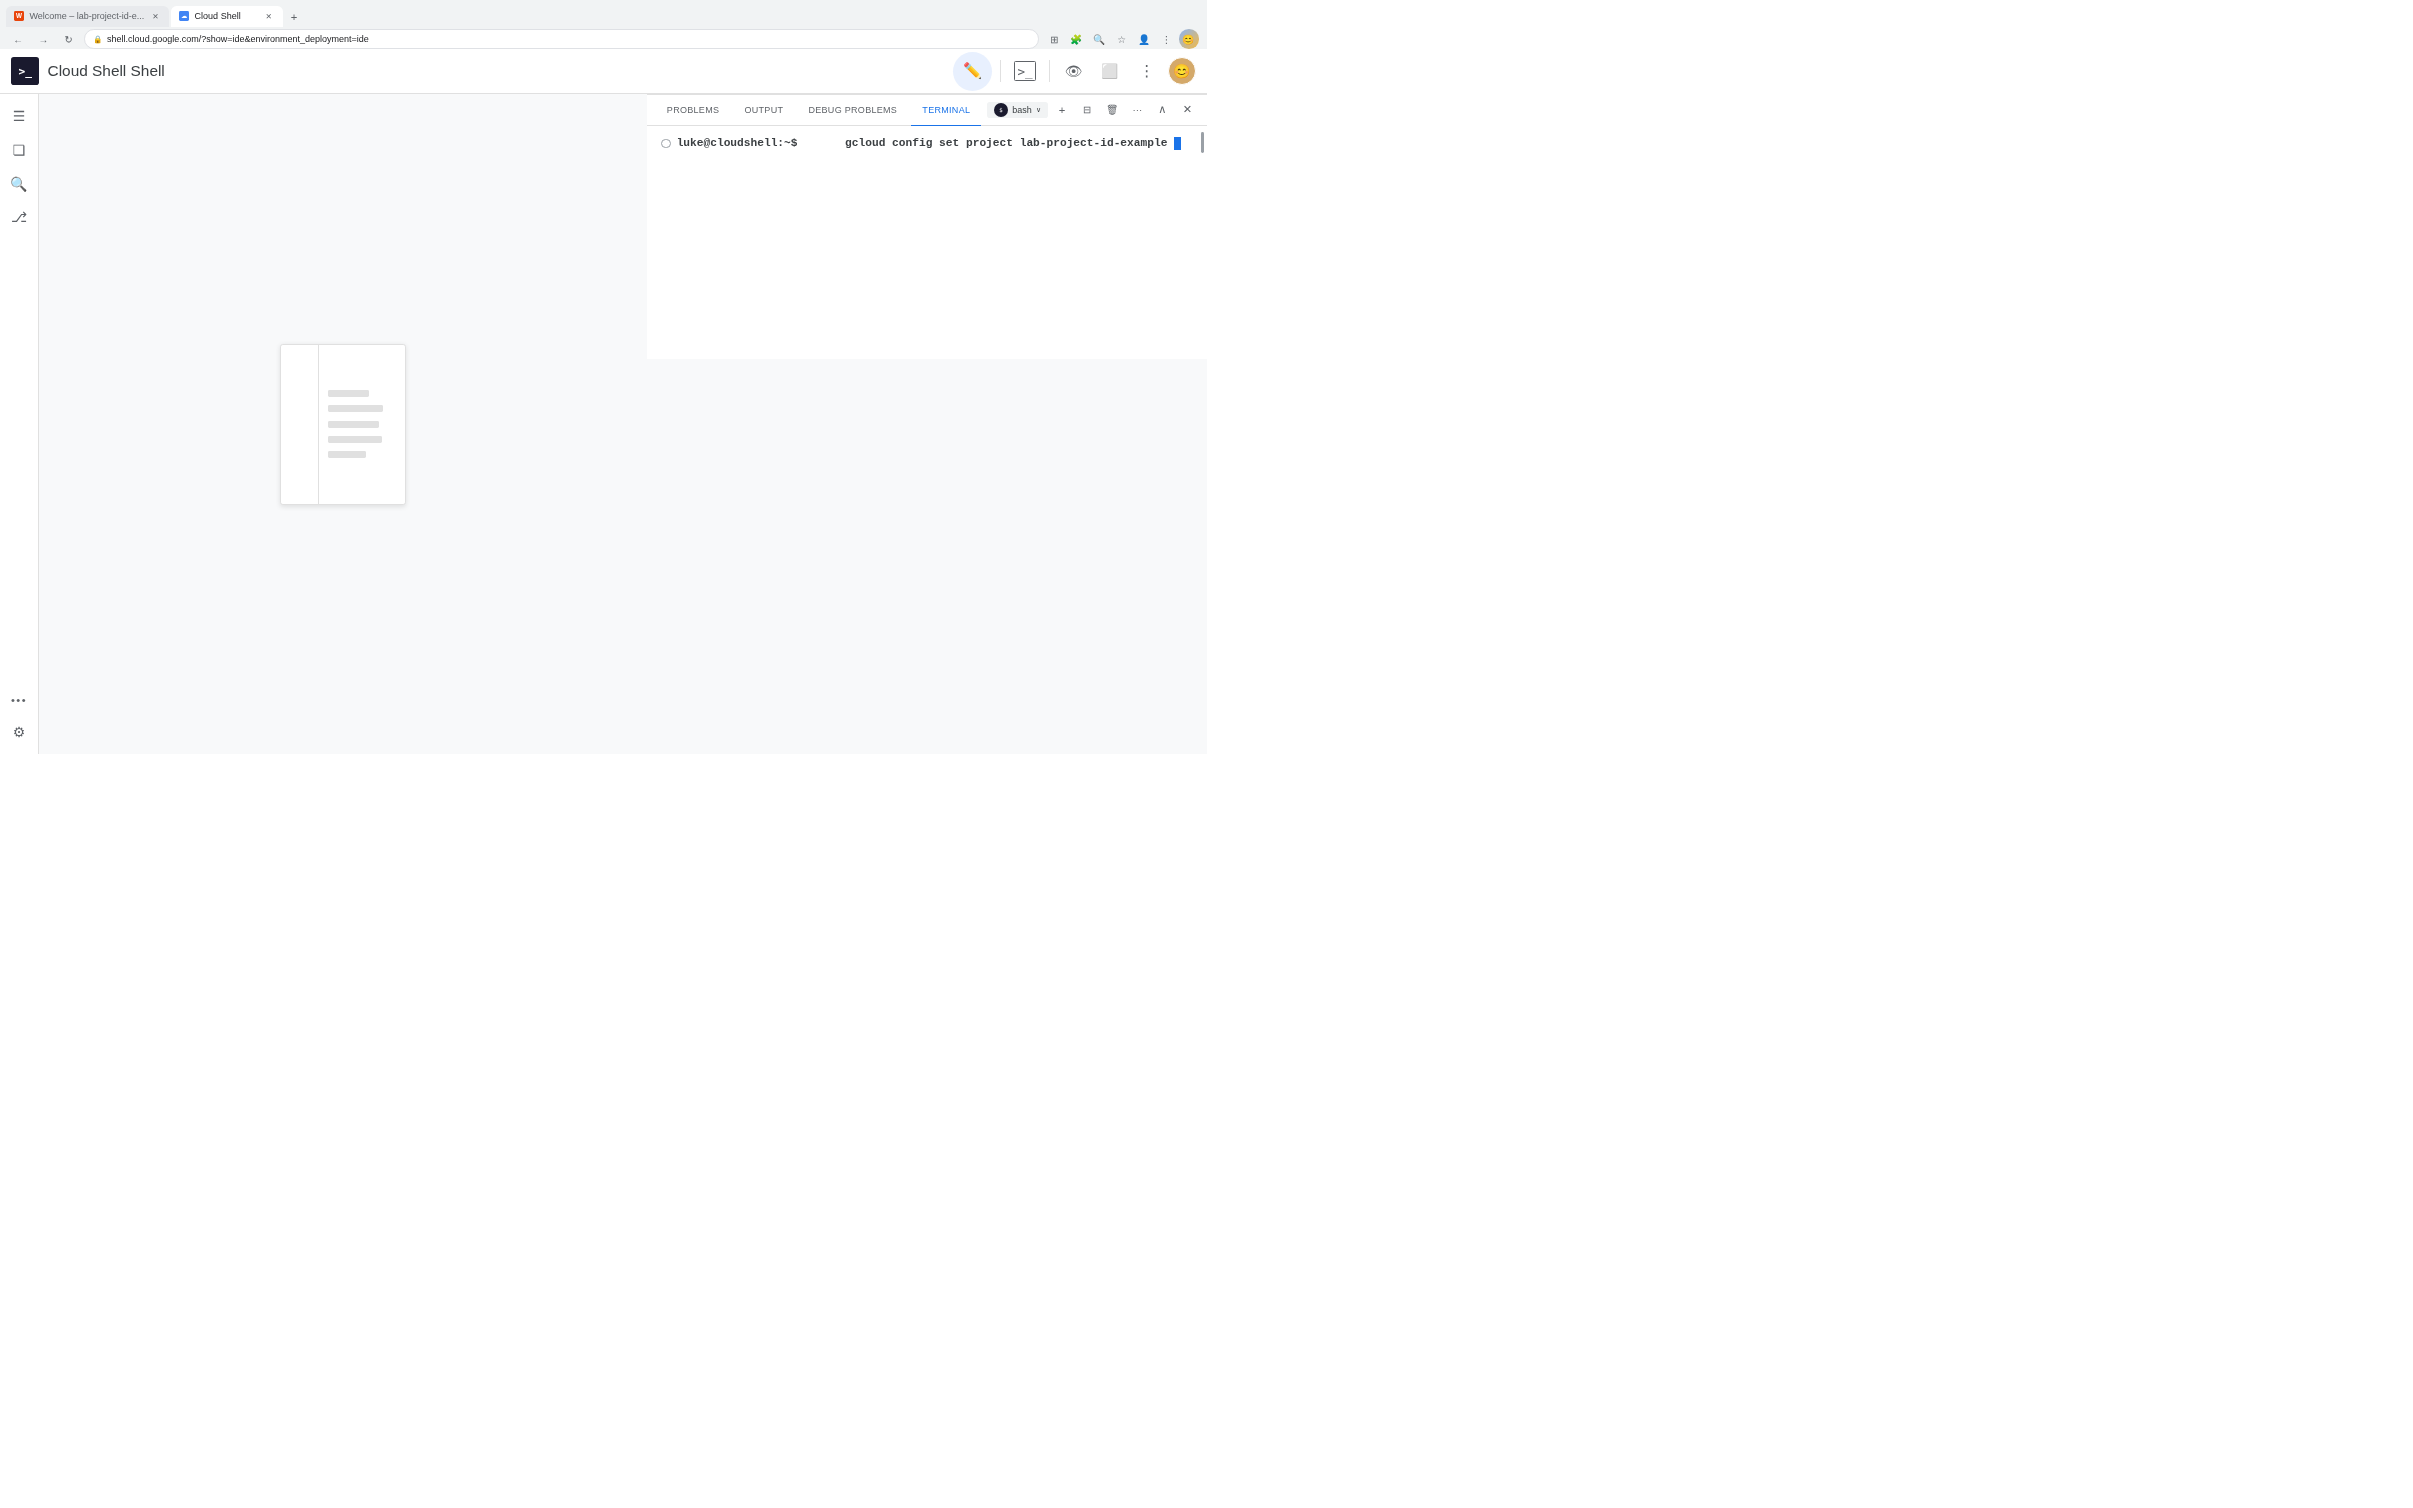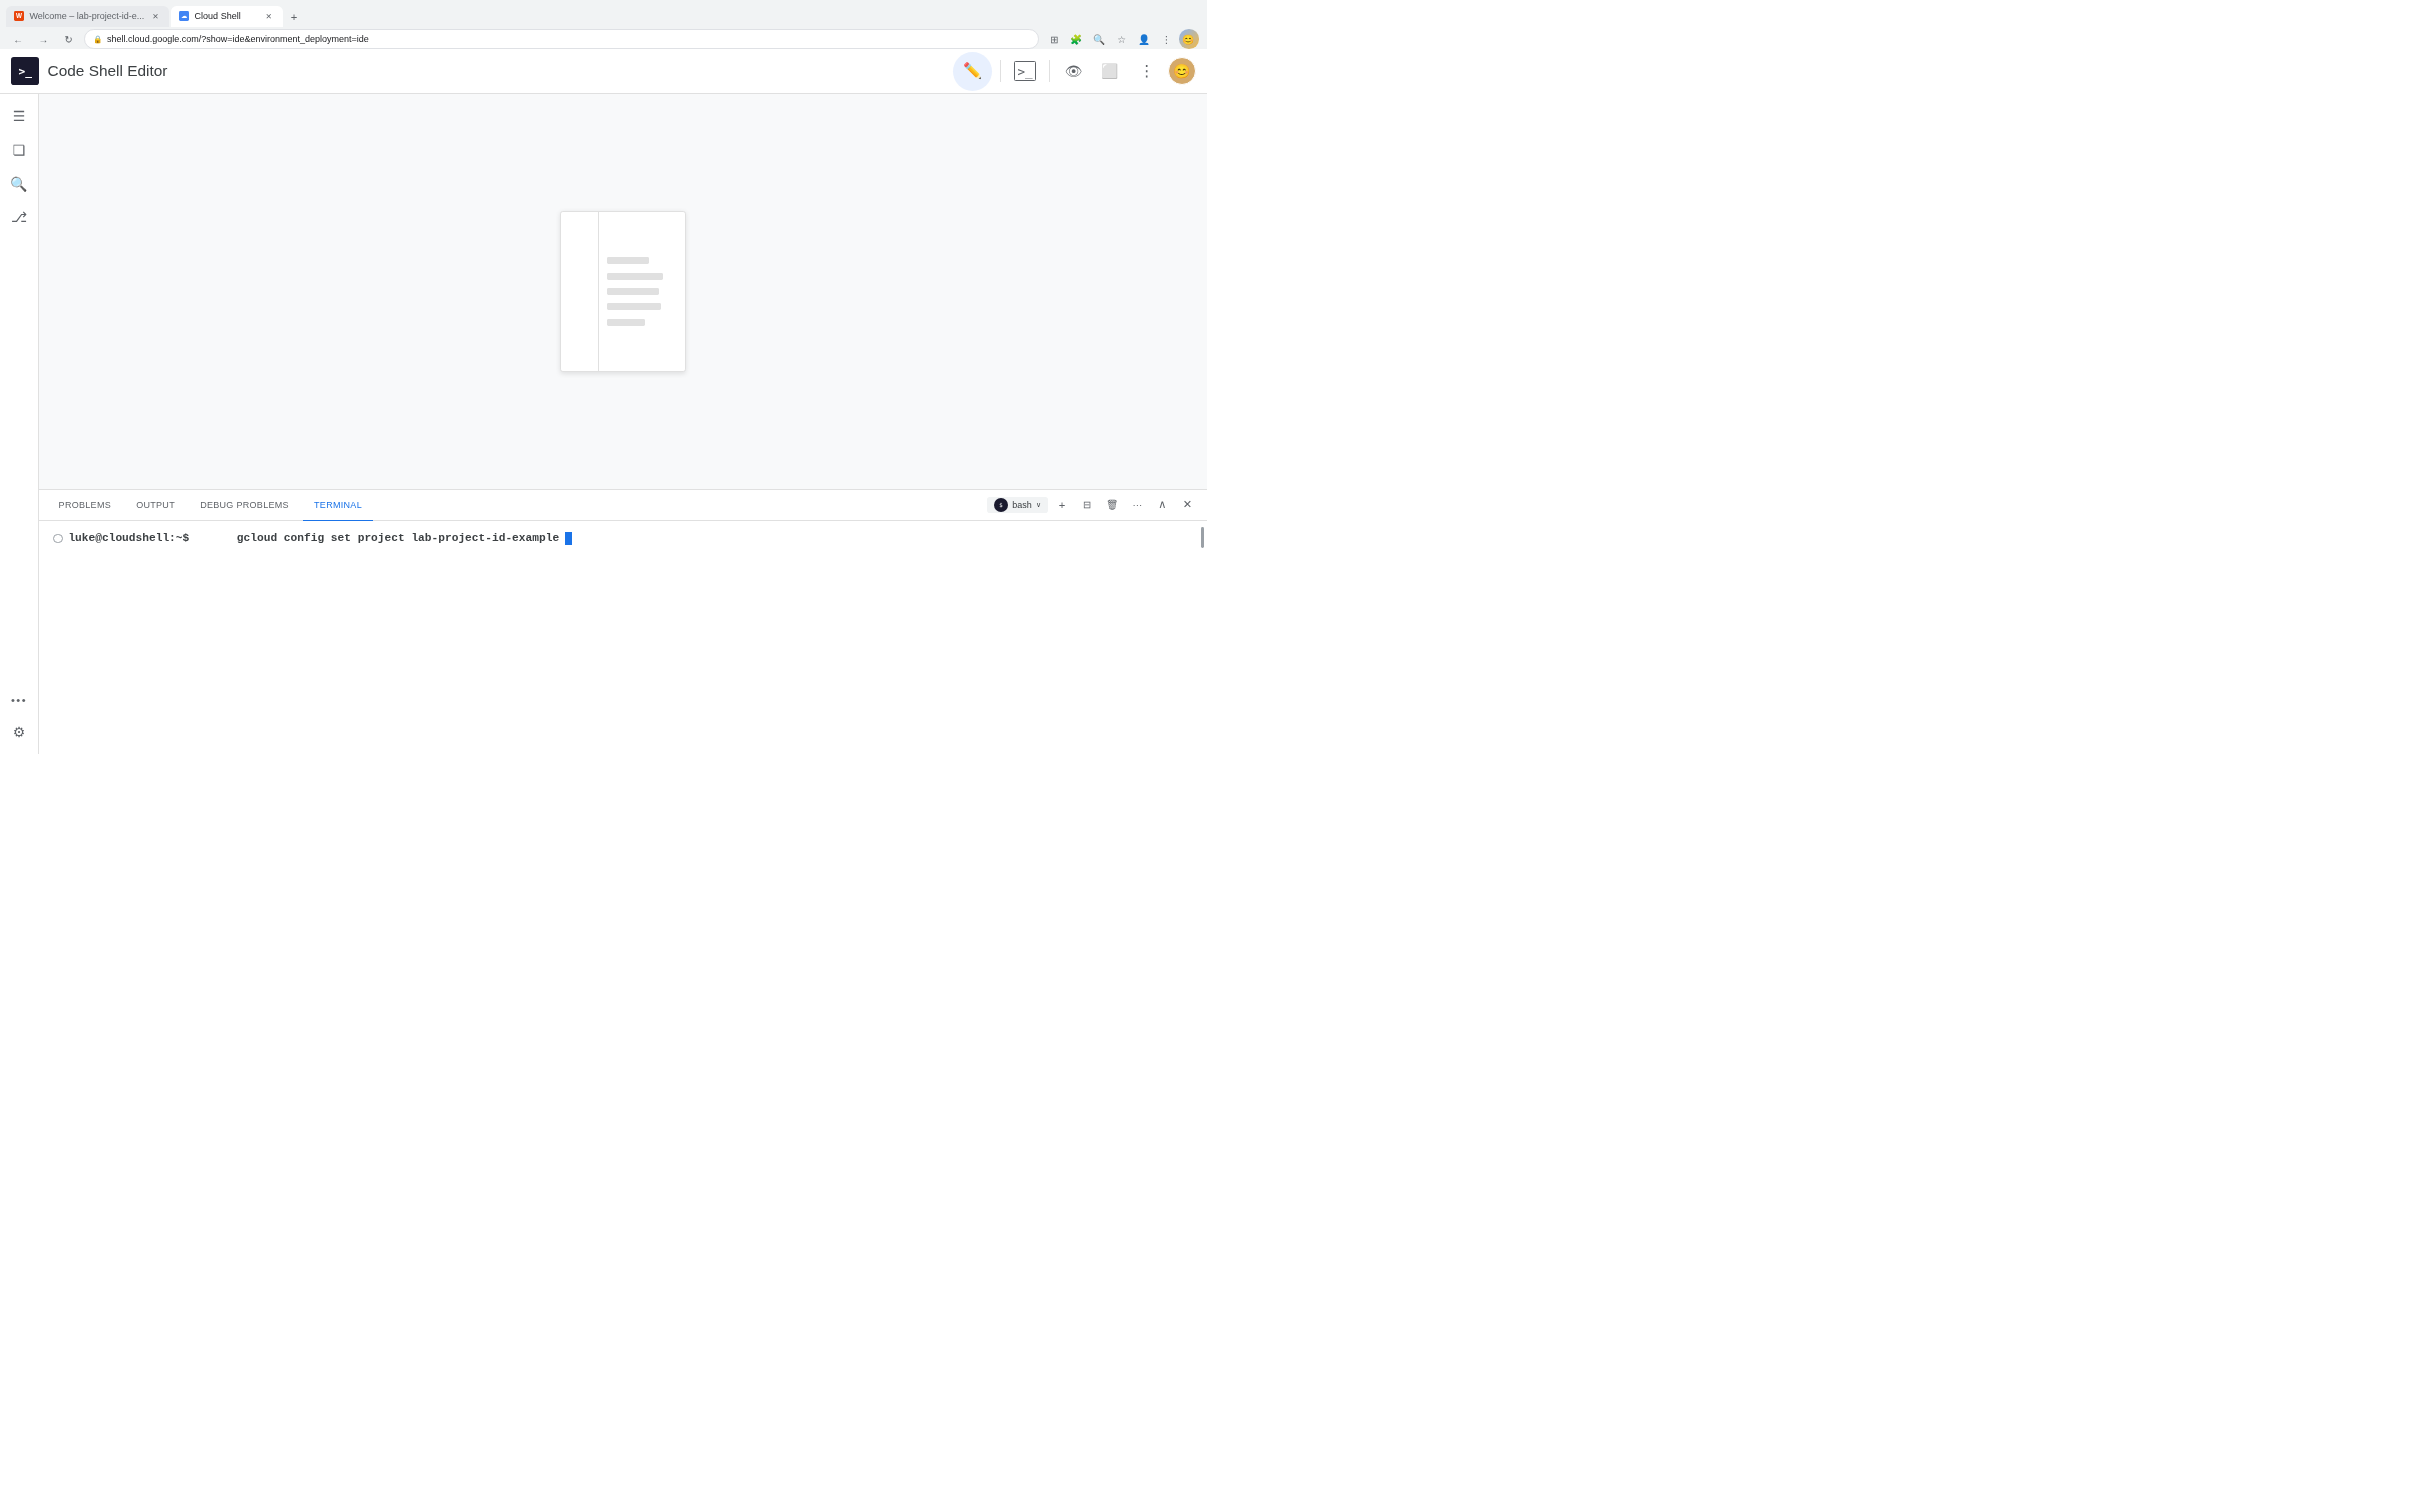--- a/index.html
+++ b/index.html
@@ -37,21 +37,21 @@
     
     .main-layout { display: flex; height: calc(100% - 94px); }
 
     
     .sidebar { width: 39px; background: #fff; border-right: 0.7px solid #e0e0e0; display: flex; flex-direction: column; align-items: center; padding: 8.4px 0; gap: 5.6px; }
     .sidebar-item { width: 28px; height: 28px; border-radius: 2.8px; display: flex; align-items: center; justify-content: center; cursor: pointer; color: #5f6368; font-size: 14px; }
     .sidebar-spacer { flex: 1; }
     .sidebar-dots { color: #5f6368; font-size: 11.2px; letter-spacing: 1.4px; cursor: pointer; padding: 5.6px 0; }
 
     
-    .editor-area { flex: 1; display: flex; flex-direction: column; background: #f8f9fa; }
+    .editor-area { flex: 1; display: flex; flex-direction: row; background: #f8f9fa; }
     .editor-canvas { flex: 1; display: flex; align-items: center; justify-content: center; background: #f8f9fa; }
     .document-placeholder { width: 126px; height: 161px; background: #fff; border: 0.7px solid #e0e0e0; border-radius: 2.8px; display: flex; overflow: hidden; box-shadow: 0 1.4px 5.6px rgba(0,0,0,0.1); }
     .doc-left { width: 38px; border-right: 0.7px solid #e0e0e0; }
     .doc-right { flex: 1; display: flex; flex-direction: column; justify-content: center; padding: 11.2px 8.4px; gap: 8.4px; }
     .doc-line { height: 7px; background: #e0e0e0; border-radius: 1.4px; }
 
     
     .terminal-panel { height: 265px; background: #fff; border-top: 0.7px solid #e0e0e0; display: flex; flex-direction: column; }
     .terminal-tabs { display: flex; align-items: center; height: 31px; border-bottom: 0.7px solid #e0e0e0; padding: 0 8.4px; gap: 2.8px; }
     .term-tab { padding: 0 11.2px; height: 31px; display: flex; align-items: center; font-size: 9px; color: #5f6368; cursor: pointer; border-bottom: 1.4px solid transparent; font-weight: 500; letter-spacing: 0.3px; }
@@ -121,21 +121,21 @@
       <div class="profile-avatar" style="background: linear-gradient(135deg, #8ab4f8 0%, #f4b942 100%); display:flex;align-items:center;justify-content:center; font-size:9.8px;">😊</div>
     </div>
   </div>
 </div>
 
 <div class="app-header">
   <div class="app-logo">
     <div class="logo-icon">
       <span style="font-size:11.2px; font-weight:bold;">&gt;_</span>
     </div>
-    <span class="app-title">Code Shell Editor</span>
+    <span class="app-title">Cloud Shell Shell</span>
   </div>
   <div class="header-spacer"></div>
   <div class="header-actions">
     <div class="edit-btn">
       <span class="edit-icon">✏️</span>
     </div>
     <div class="header-sep"></div>
     <div class="header-btn">
       <span style="font-family:monospace; font-size:12.6px; border: 1.4px solid #5f6368; padding: 1.4px 2.8px; border-radius: 1.4px;">&gt;_</span>
     </div>

